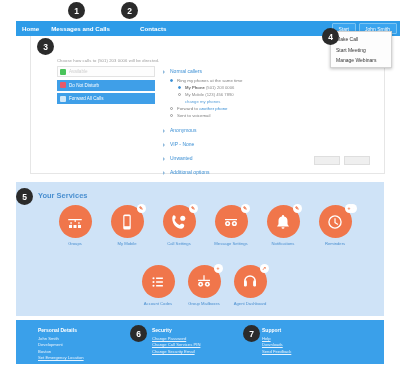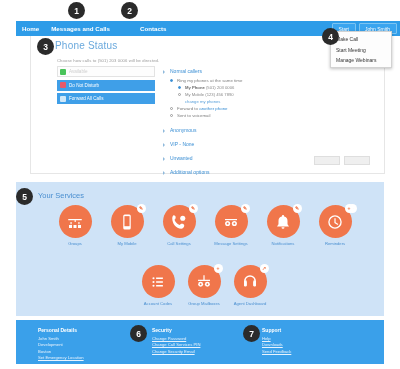--- a/index.html
+++ b/index.html
@@ -103,21 +103,21 @@
   .card-btns { position: absolute; right: 14px; bottom: 8px; display: flex; gap: 4px; }
   .card-btn { width: 26px; height: 9px; background: #efefef; border: 1px solid #dedede; }
 
   
   .services {
     position: absolute; left: 16px; top: 182px; width: 368px; height: 134px;
     background: #cfe3f7;
   }
   .services-title {
     position: absolute; left: 38px; top: 191px;
-    font-size: 7.5px; color: #4a8fd0; font-weight: normal;
+    font-size: 7.5px; color: #4a8fd0; font-weight: bold;
   }
   .svc-grid {
     position: absolute; left: 55px; top: 205px; width: 300px;
     display: flex; justify-content: space-between;
   }
   .svc-grid2 {
     position: absolute; left: 138px; top: 265px; width: 132px;
     display: flex; justify-content: space-between;
   }
   .svc { width: 40px; text-align: center; }
@@ -187,21 +187,20 @@
     <div class="dd-item">Manage Webinars</div>
   </div>
 
   <div class="card">
     <div class="card-btns">
       <div class="card-btn"></div>
       <div class="card-btn"></div>
     </div>
   </div>
 
-  <div class="card-title">Phone Status</div>
   <div class="card-sub">Choose how calls to (501) 203 0006 will be directed.</div>
 
   <div class="statlist">
     <div class="stat available">
       <span class="sq"></span>
       <span>Available</span>
     </div>
     <div class="stat dnd">
       <span class="sq"></span>
       <span>Do Not Disturb</span>

